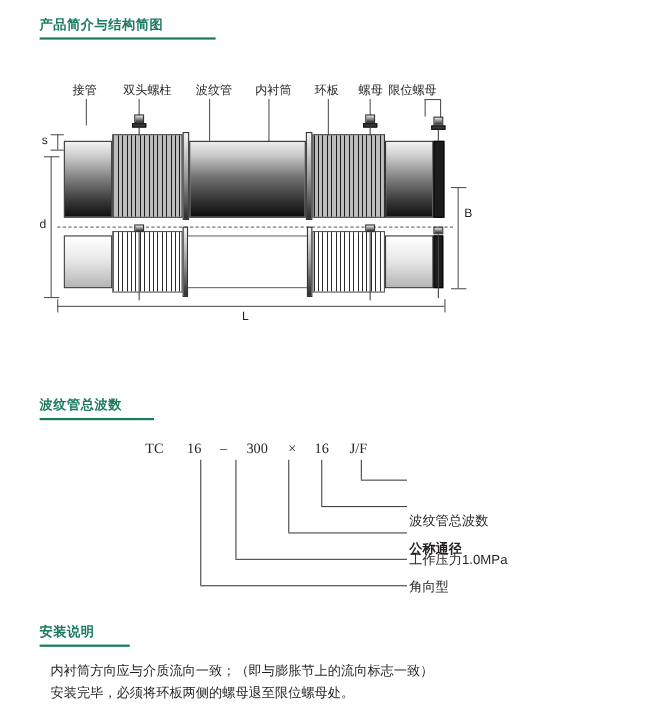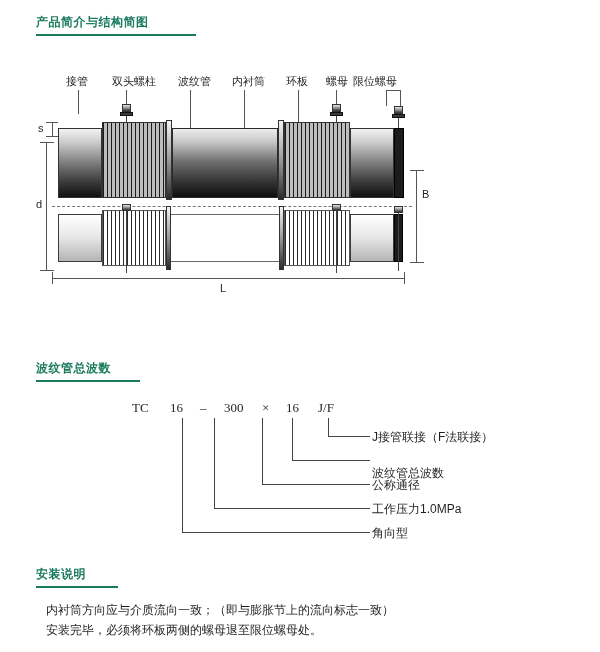--- a/index.html
+++ b/index.html
@@ -259,29 +259,28 @@
   <div class="code-token" style="left:96px;  top:0px;text-align:center;">TC</div>
   <div class="code-token" style="left:134px; top:0px;">16</div>
   <div class="code-token" style="left:164px; top:0px;">–</div>
   <div class="code-token" style="left:188px; top:0px;">300</div>
   <div class="code-token" style="left:226px; top:0px;">×</div>
   <div class="code-token" style="left:250px; top:0px;">16</div>
   <div class="code-token" style="left:282px; top:0px;">J/F</div>
 
   <div class="tick" style="left:292px; top:18px; height:18px;"></div>
   <div class="runner" style="left:292px; top:36px; width:42px;"></div>
-  <div class="code-desc" style="left:336px; top:29px;">J接管联接（F法联接）</div>
 
   <div class="tick" style="left:256px; top:18px; height:42px;"></div>
   <div class="runner" style="left:256px; top:60px; width:78px;"></div>
   <div class="code-desc" style="left:336px; top:65px;">波纹管总波数</div>
 
   <div class="tick" style="left:226px; top:18px; height:66px;"></div>
   <div class="runner" style="left:226px; top:84px; width:108px;"></div>
-  <div class="code-desc" style="left:336px; top:77px;">公称通径</div>
+  <div class="code-desc" style="left:336px; top:91px;font-weight:bold;">公称通径</div>
 
   <div class="tick" style="left:178px; top:18px; height:90px;"></div>
   <div class="runner" style="left:178px; top:108px; width:156px;"></div>
   <div class="code-desc" style="left:336px; top:101px;">工作压力1.0MPa</div>
 
   <div class="tick" style="left:146px; top:18px; height:114px;"></div>
   <div class="runner" style="left:146px; top:132px; width:188px;"></div>
   <div class="code-desc" style="left:336px; top:125px;">角向型</div>
 </div>
 

